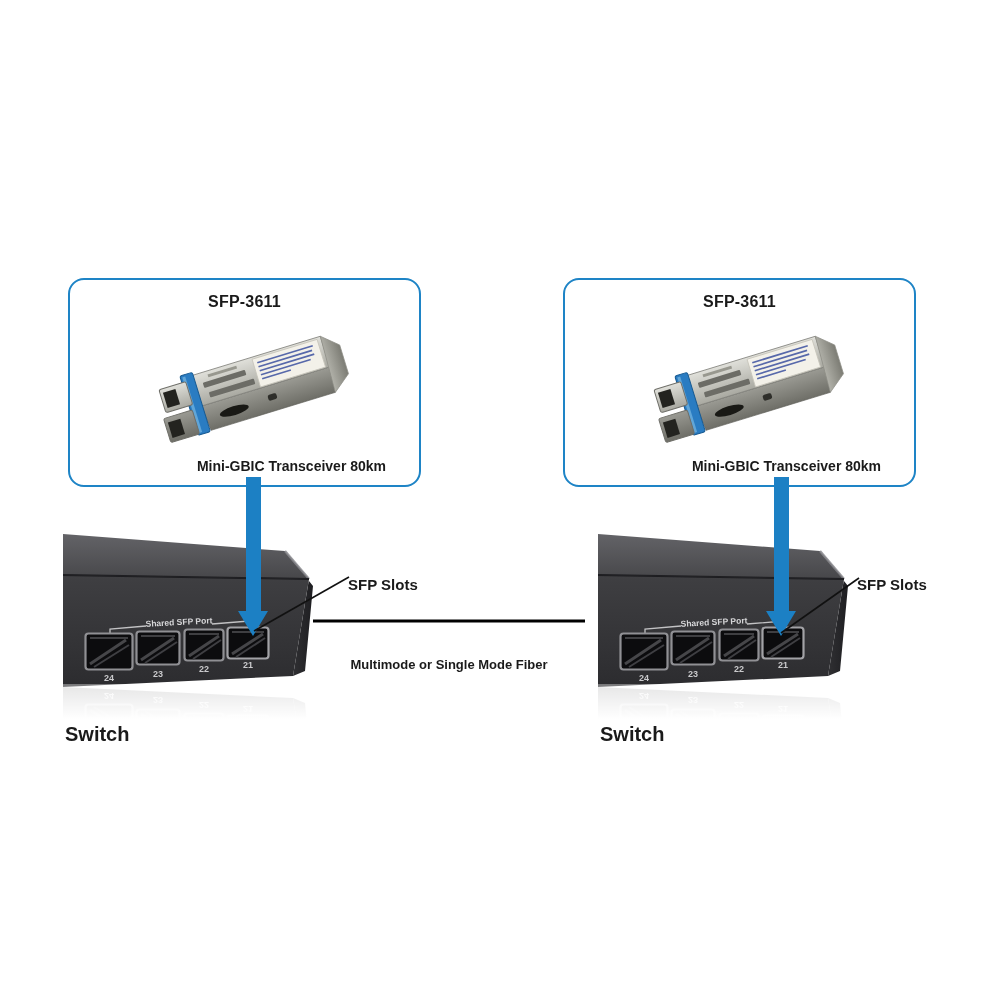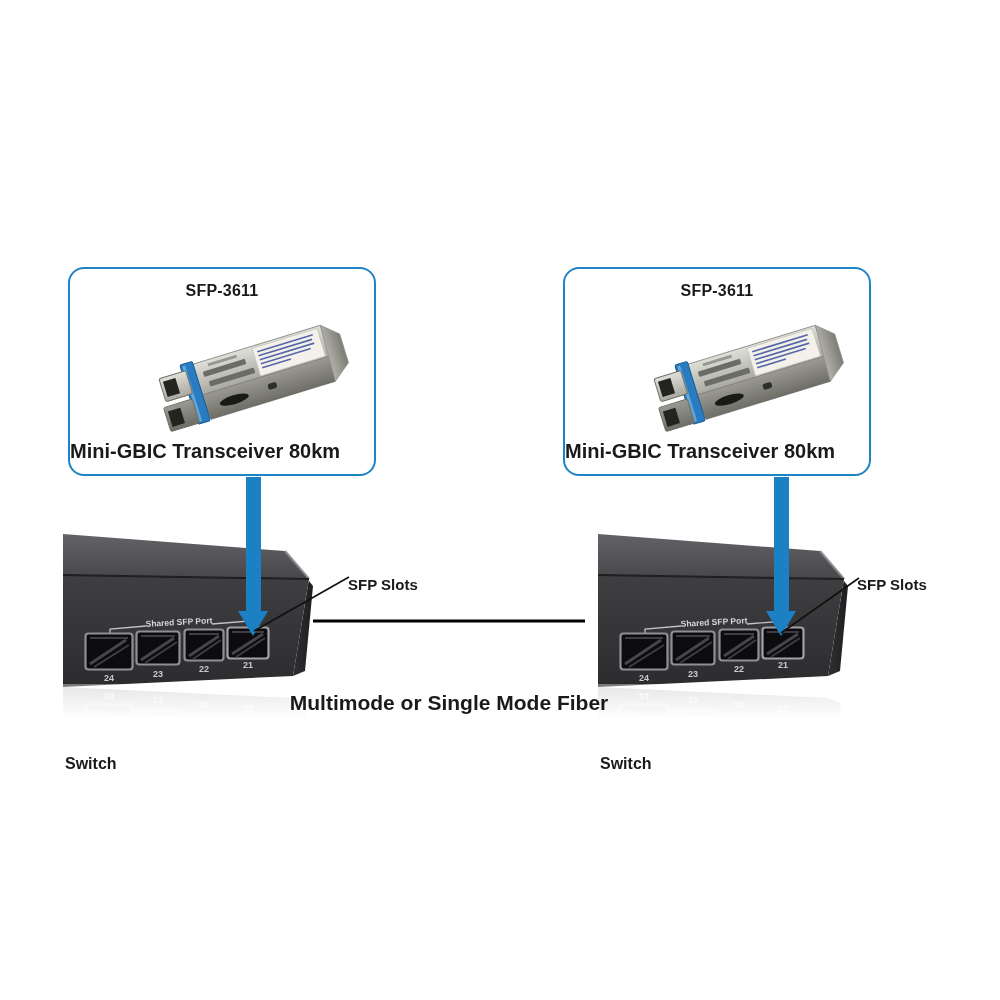--- a/index.html
+++ b/index.html
@@ -7,32 +7,32 @@
     --panel-border-blue:#1e84c6;
     --annotation-line:#111111;
     --text-dark:#1a1a1a;
   }
   html,body{margin:0;padding:0;background:#ffffff;}
   .canvas{
     position:relative;width:1000px;height:1000px;background:#fff;margin:0 auto;
     font-family:"Liberation Sans",sans-serif;color:var(--text-dark);overflow:hidden;
   }
   .module-panel{
-    position:absolute;top:267px;width:308px;height:209px;box-sizing:border-box;
+    position:absolute;top:278px;width:353px;height:209px;box-sizing:border-box;
     border:2px solid var(--panel-border-blue);border-radius:16px;background:#fff;
   }
   .module-panel.left{left:68px;}
   .module-panel.right{left:563px;}
   .panel-title{
     position:absolute;top:13px;left:0;width:100%;text-align:center;
     font-size:16px;font-weight:700;letter-spacing:.2px;
   }
   .panel-caption{
-    position:absolute;bottom:11px;left:0;width:100%;
-    font-size:20px;font-weight:700;
+    position:absolute;bottom:11px;left:0;width:100%;text-align:center;
+    font-size:14px;font-weight:700;padding-left:47px;
   }
   .sfp-photo{position:absolute;left:85px;top:48px;width:200px;height:118px;}
   .down-arrow{position:absolute;z-index:4;}
   .arrow-shaft{position:absolute;top:477px;width:15px;height:135px;background:var(--accent-blue);}
   .arrow-shaft.left{left:246px;}
   .arrow-shaft.right{left:774px;}
   .arrow-head{
     position:absolute;top:611px;width:0;height:0;
     border-left:15px solid transparent;border-right:15px solid transparent;
     border-top:25px solid var(--accent-blue);
@@ -40,22 +40,22 @@
   .arrow-head.left{left:238px;}
   .arrow-head.right{left:766px;}
   .switch-svg{position:absolute;top:534px;width:250px;height:185px;z-index:2;}
   .switch-svg.left{left:63px;}
   .switch-svg.right{left:598px;}
   .switch-svg text{font-family:"Liberation Sans",sans-serif;}
   .overlay-lines{position:absolute;left:0;top:0;width:1000px;height:1000px;z-index:5;pointer-events:none;}
   .label{position:absolute;font-size:15px;font-weight:700;z-index:6;white-space:nowrap;margin-top:19px;}
   .sfp-slots-label.left{left:348px;top:557px;}
   .sfp-slots-label.right{left:857px;top:557px;}
-  .fiber-label{left:449px;top:672px;transform:translateX(-50%);font-size:21px;}
-  .switch-label{font-size:16px;top:736px;text-align:right;}
+  .fiber-label{left:449px;top:638px;transform:translateX(-50%);font-size:13px;}
+  .switch-label{font-size:20px;top:704px;text-align:right;}
   .switch-label.left{left:65px;}
   .switch-label.right{left:600px;}
 </style>
 </head>
 <body>
 
 <div class="canvas">
 
   <div class="module-panel left">
     <div class="panel-title">SFP-3611</div>

